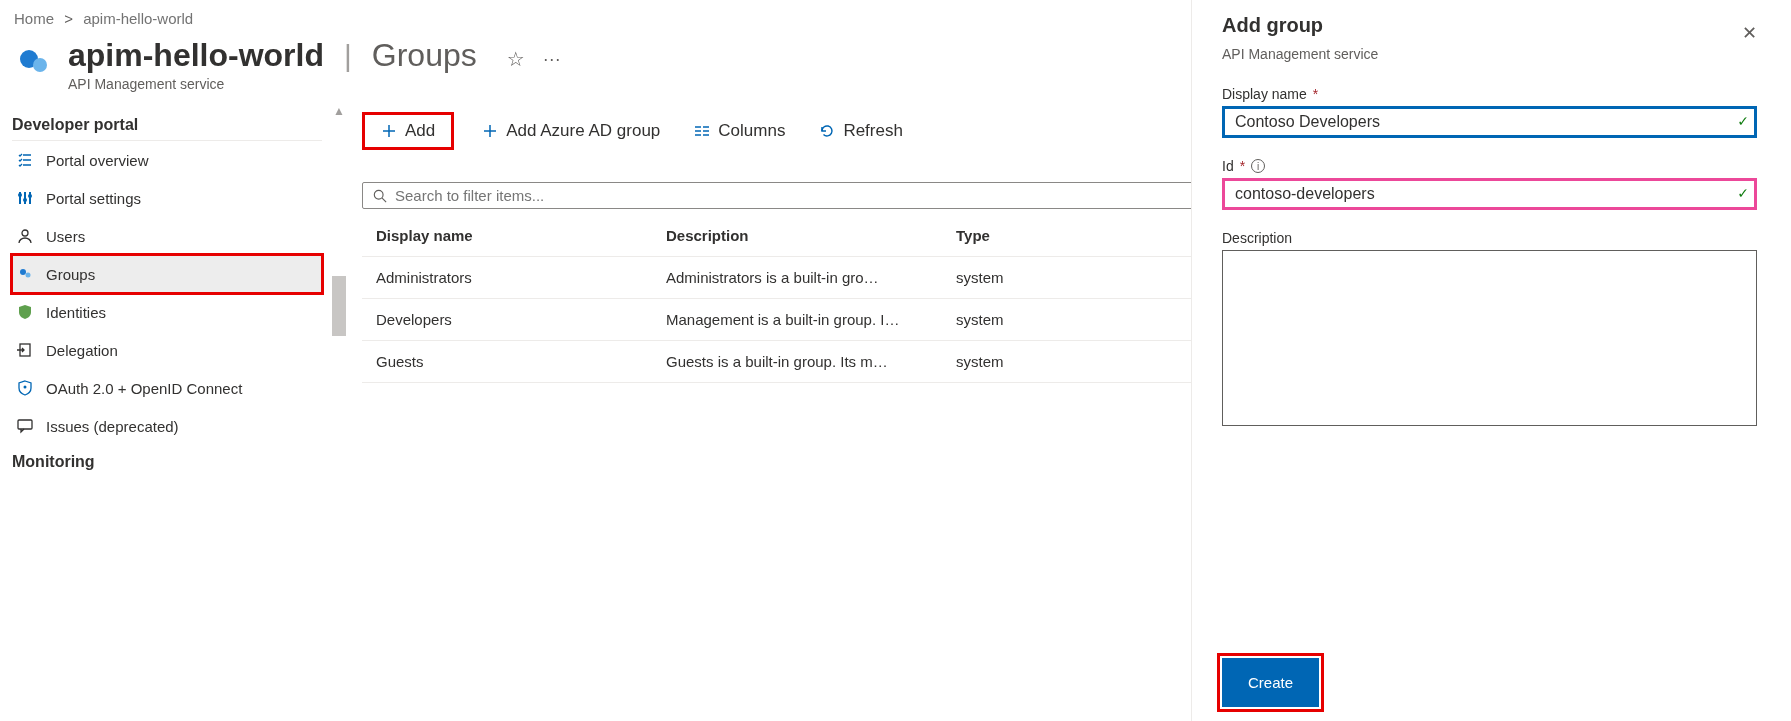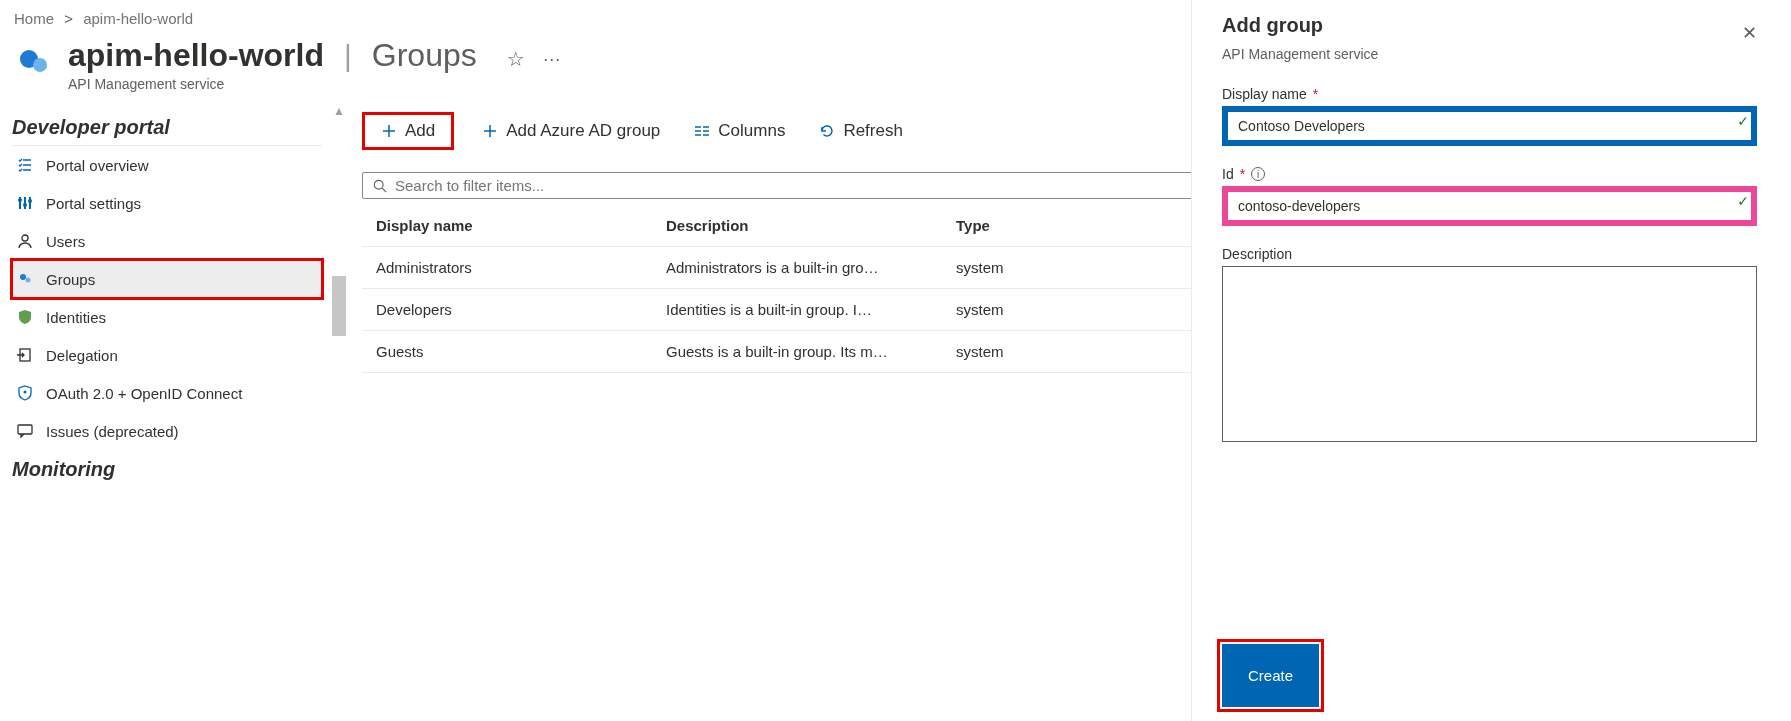--- a/index.html
+++ b/index.html
@@ -26,64 +26,64 @@
   
   .body-row { display: flex; height: calc(721px - 120px); }
 
   
   .sidebar { width: 330px; padding: 0 8px 0 12px; }
   .search-wrap { display:flex; align-items:center; gap:12px; margin-bottom:14px; }
   .search-box { flex:1; display:flex; align-items:center; border:1px solid #605e5c; height:32px; padding:0 8px; background:#fff; }
   .search-box .si { color:#605e5c; margin-right:6px; }
   .search-box input { border:none; outline:none; flex:1; font-size:14px; color:#605e5c; background:transparent; }
   .collapse-toggle { color:#323130; font-size:14px; cursor:pointer; }
-  .nav-section-title { font-size:20px; font-weight:600; margin:12px 0 6px 0;font-style:italic; }
+  .nav-section-title { font-size:16px; font-weight:600; margin:12px 0 6px 0; }
   .nav-list { list-style:none; border-top:1px solid #edebe9;text-align:center; }
   .nav-item { display:flex; align-items:center; gap:12px; padding:10px 4px; cursor:pointer; font-size:15px; color:#323130; }
   .nav-item .ni-icon { width:18px; height:18px; display:flex; align-items:center; justify-content:center; }
   .nav-item.selected { background:#ededed; }
   .highlight-red { outline:3px solid #e60000; outline-offset:-1px; }
 
   
   .scroll-gutter { width:18px; position:relative; }
   .scroll-gutter .arrow-up { position:absolute; top:0; left:3px; color:#a19f9d; font-size:12px; }
   .scroll-gutter .thumb { position:absolute; top:172px; left:2px; width:14px; height:60px; background:#c8c6c4; }
 
   
   .main { flex:1; padding:0 14px; position:relative; }
   .toolbar { display:flex; align-items:center; gap:22px; padding:8px 0 10px 0; }
   .tbtn { display:flex; align-items:center; gap:8px; font-size:17px; color:#323130; cursor:pointer; padding:4px 6px; }
   .tbtn .ti { color:#0066b4; display:flex; }
   .tbtn.add { border:3px solid #e60000; padding:6px 16px; }
-  .filter-row { margin-top:12px; border:1px solid #8a8886; border-radius:2px; display:flex; align-items:center; padding:4px 10px; }
+  .filter-row { margin-top:22px; border:1px solid #8a8886; border-radius:2px; display:flex; align-items:center; padding:4px 10px; }
   .filter-row .si { color:#605e5c; margin-right:8px; }
   .filter-row input { border:none; outline:none; flex:1; font-size:15px; color:#605e5c; background:transparent; }
 
   table.groups { width:100%; border-collapse:collapse; margin-top:6px; }
   table.groups th { text-align:left; font-size:15px; font-weight:600; padding:12px 14px; border-bottom:1px solid #edebe9; }
   table.groups td { padding:12px 14px; border-bottom:1px solid #edebe9; font-size:15px; color:#323130; white-space:nowrap; overflow:hidden; text-overflow:ellipsis; }
   table.groups td.desc { max-width:280px; }
 
   
   .panel { position:absolute; top:0; right:0; width:600px; height:721px; background:#fff; border-left:1px solid #edebe9; padding:14px 34px 14px 30px; display:flex; flex-direction:column; }
   .panel-header { display:flex; justify-content:space-between; align-items:flex-start; }
   .panel-header h2 { font-size:20px; font-weight:600; }
   .panel-header .close { font-size:18px; color:#605e5c; cursor:pointer; margin-top:8px; }
   .panel-sub { font-size:14px; color:#605e5c; margin-top:2px; margin-bottom:24px; }
   .field { margin-bottom:20px; }
   .field label { display:flex; align-items:center; gap:6px; font-size:14px; color:#323130; margin-bottom:4px; }
   .field .req { color:#a4262c; }
   .field .info { width:14px; height:14px; border:1px solid #605e5c; border-radius:50%; font-size:10px; display:inline-flex; align-items:center; justify-content:center; color:#605e5c; }
   .field .input-wrap { position:relative; }
-  .field input[type=text] { width:100%; height:40px; border:6px solid #ec4899; padding:0 32px 0 10px; font-size:14px; color:#323130; outline:none; }
+  .field input[type=text] { width:100%; height:32px; border:3px solid #ec4899; padding:0 32px 0 10px; font-size:16px; color:#323130; outline:none; }
   .field input.valid-focus { border-color:#0066b4; }
   .field .check { position:absolute; right:8px; top:7px; color:#107c10; font-size:14px; }
   .field textarea { width:100%; height:176px; border:1px solid #605e5c; padding:6px 10px; font-size:14px; resize:none; outline:none; }
   .panel-footer { margin-top:auto; }
-  .create-btn { background:#0066b4; color:#fff; border:none; padding:23px 26px; font-size:15px; cursor:pointer; outline:3px solid #e60000; outline-offset:2px;text-align:right; }
+  .create-btn { background:#0066b4; color:#fff; border:none; padding:16px 26px; font-size:15px; cursor:pointer; outline:3px solid #e60000; outline-offset:2px;text-align:right; }
 
   svg { display:block; }
 </style>
 </head>
 <body>
 
 <nav class="breadcrumb">
   <a href="#">Home</a>
   <span class="sep">&gt;</span>
   <a href="#">apim-hello-world</a>
@@ -268,21 +268,21 @@
         </tr>
       </thead>
       <tbody>
         <tr>
           <td>Administrators</td>
           <td class="desc">Administrators is a built-in gro…</td>
           <td>system</td>
         </tr>
         <tr>
           <td>Developers</td>
-          <td class="desc">Identities is a built-in group. I…</td>
+          <td class="desc">Management is a built-in group. I…</td>
           <td>system</td>
         </tr>
         <tr>
           <td>Guests</td>
           <td class="desc">Guests is a built-in group. Its m…</td>
           <td>system</td>
         </tr>
       </tbody>
     </table>
   </main>

